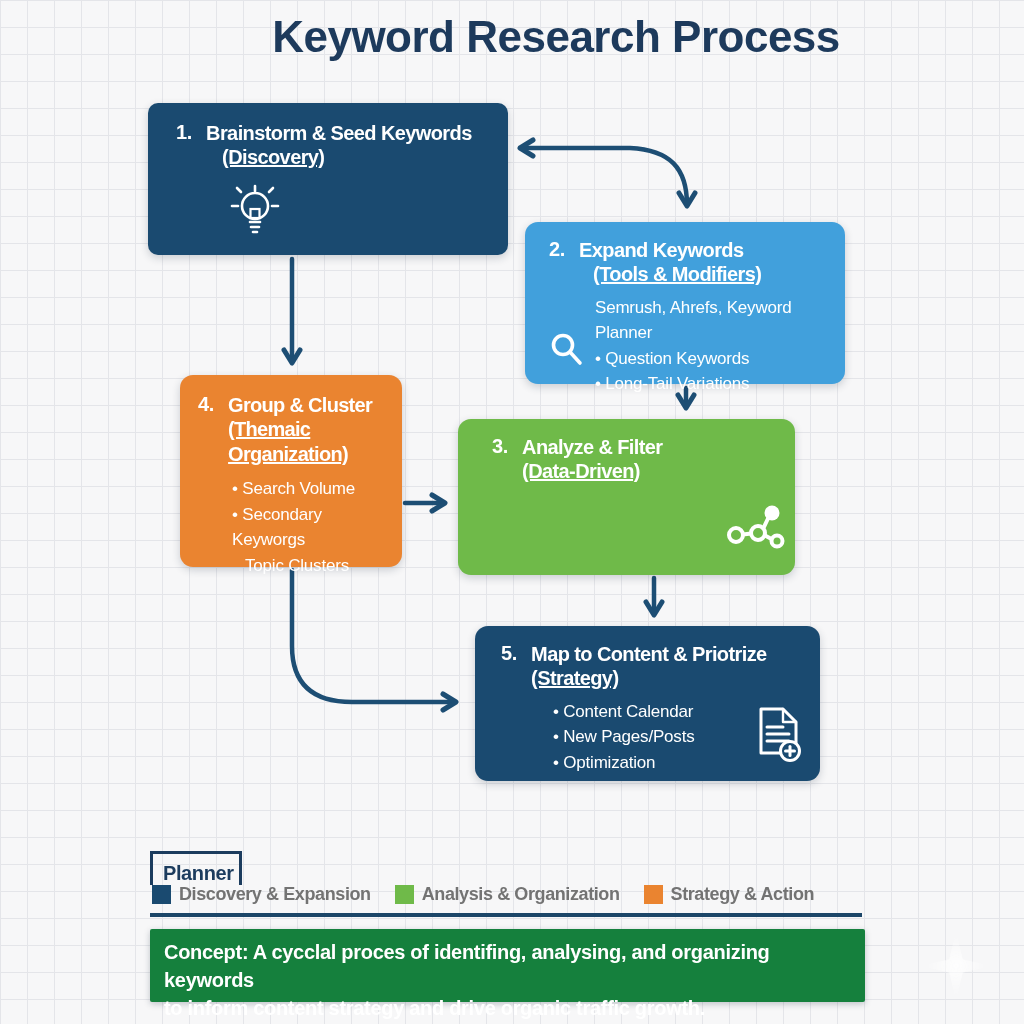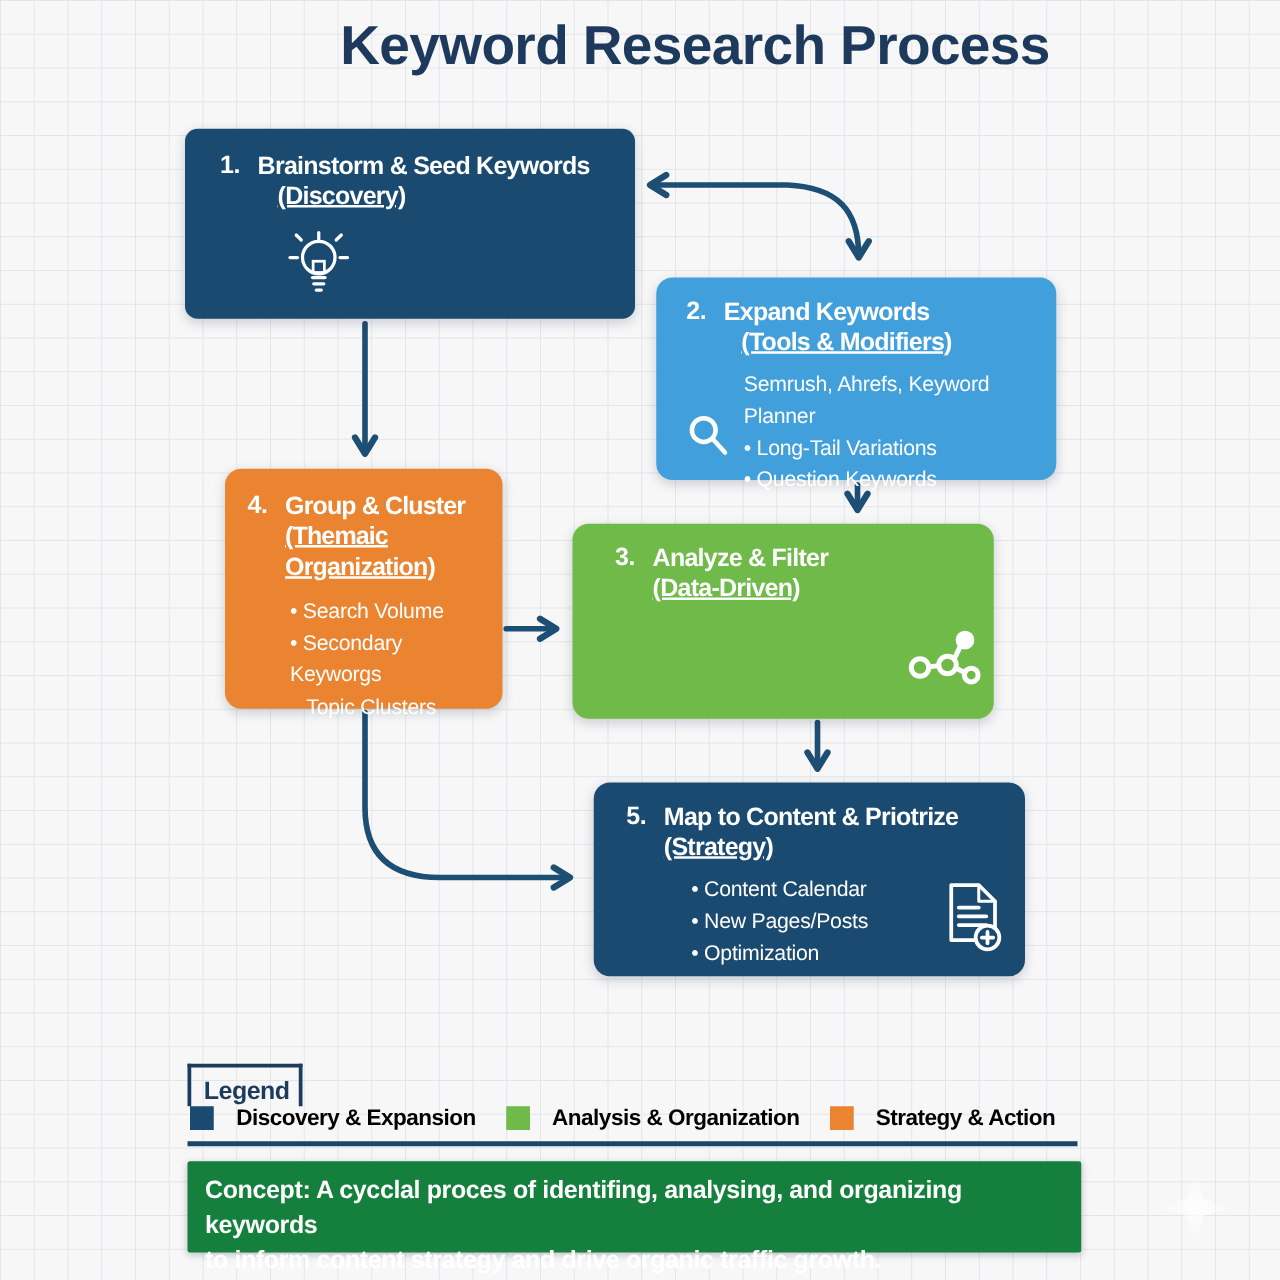--- a/index.html
+++ b/index.html
@@ -62,22 +62,22 @@
   .legend-bracket{
     position:absolute;left:150px;top:851px;width:92px;height:34px;z-index:2;
     border:3px solid #1c3c5e;border-bottom:none;
     display:flex;align-items:flex-end;padding:2px 0 0 10px;box-sizing:border-box;
     font-size:20px;font-weight:700;color:#1c3c5e;letter-spacing:-0.4px;
   }
   .legend-row{
     position:absolute;left:152px;top:884px;z-index:2;
     display:flex;align-items:center;gap:24px;
   }
-  .legend-item{display:flex;align-items:center;gap:18px;
-    font-size:18px;font-weight:700;color:#000000;letter-spacing:-0.4px;}
+  .legend-item{display:flex;align-items:center;gap:8px;
+    font-size:18px;font-weight:700;color:#737373;letter-spacing:-0.4px;}
   .swatch{width:19px;height:19px;display:inline-block;}
   .legend-rule{position:absolute;left:150px;top:913px;width:712px;height:4px;background:#1c4668;z-index:2;}
 
   
   .concept{
     position:absolute;left:150px;top:929px;width:715px;height:73px;z-index:2;
     background:#15803d;color:#fff;box-sizing:border-box;
     padding:9px 14px 0 14px;border-radius:2px;
     font-size:20px;font-weight:700;letter-spacing:-0.3px;line-height:1.4;
     box-shadow:0 2px 6px rgba(25,40,60,.25);
@@ -144,22 +144,22 @@
   </div>
   <div class="content">
     <span class="icon">
       <svg width="36" height="38" viewBox="0 0 36 38" fill="none" stroke="#fff" stroke-width="3.6" stroke-linecap="round">
         <circle cx="14" cy="14" r="9.5"></circle>
         <path d="M21 21 L31 32"></path>
       </svg>
     </span>
     <div class="lines">
       <div>Semrush, Ahrefs, Keyword Planner</div>
+      <div>• Question Keywords</div>
       <div>• Long-Tail Variations</div>
-      <div>• Question Keywords</div>
     </div>
   </div>
 </div>
 
 <div class="box b4" style="background: rgb(234, 132, 48);">
   <div class="head">
     <span class="num">4.</span>
     <div class="ttl">
       <div class="t1">Group &amp; Cluster</div>
       <div class="sub">(Themaic Organization)</div>
@@ -214,21 +214,21 @@
       <path d="M15 29 H37"></path>
       <path d="M15 36 H37"></path>
       <circle cx="38" cy="46" r="9.5" fill="#1a4a70"></circle>
       <path d="M38 41.5 V50.5"></path>
       <path d="M33.5 46 H42.5"></path>
     </svg>
   </span>
 </div>
 
 <div class="legend-bracket">
-  <span>Legend</span>
+  <span>Planner</span>
 </div>
 <div class="legend-row">
   <div class="legend-item">
     <span class="swatch" style="background: rgb(26, 74, 112);"></span>
     <span>Discovery &amp; Expansion</span>
   </div>
   <div class="legend-item">
     <span class="swatch" style="background: rgb(111, 186, 73);"></span>
     <span>Analysis &amp; Organization</span>
   </div>

